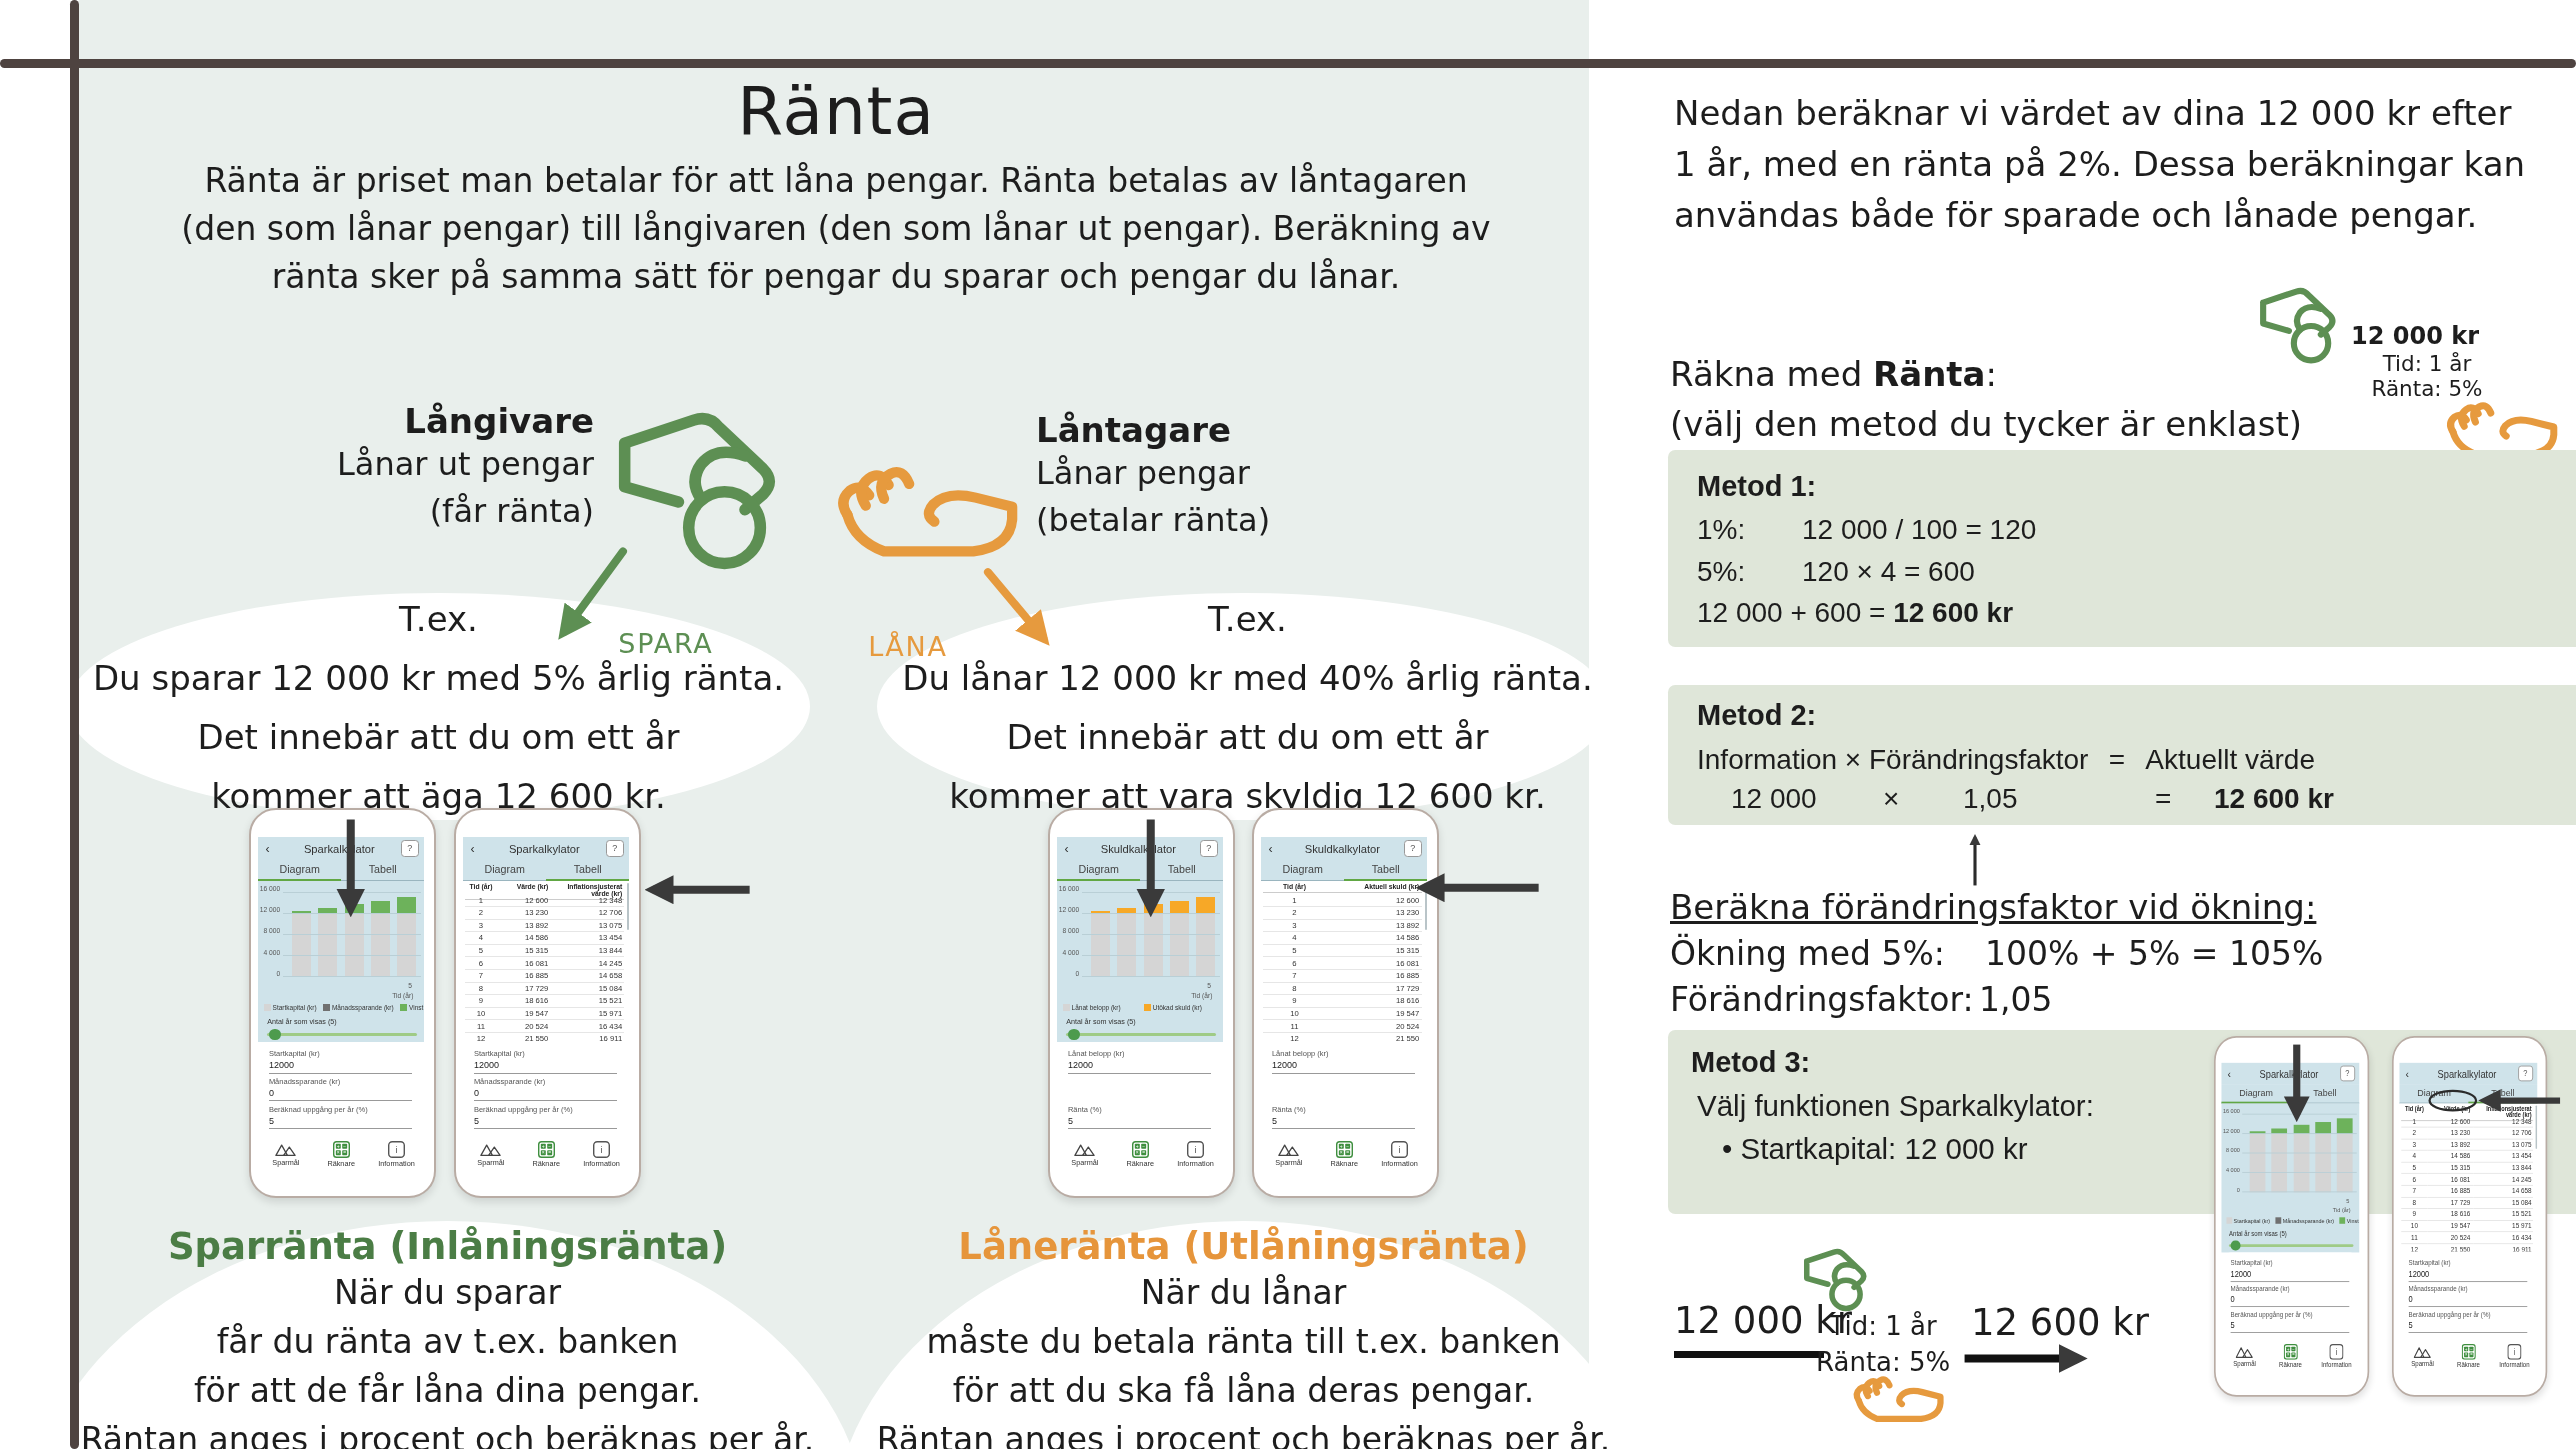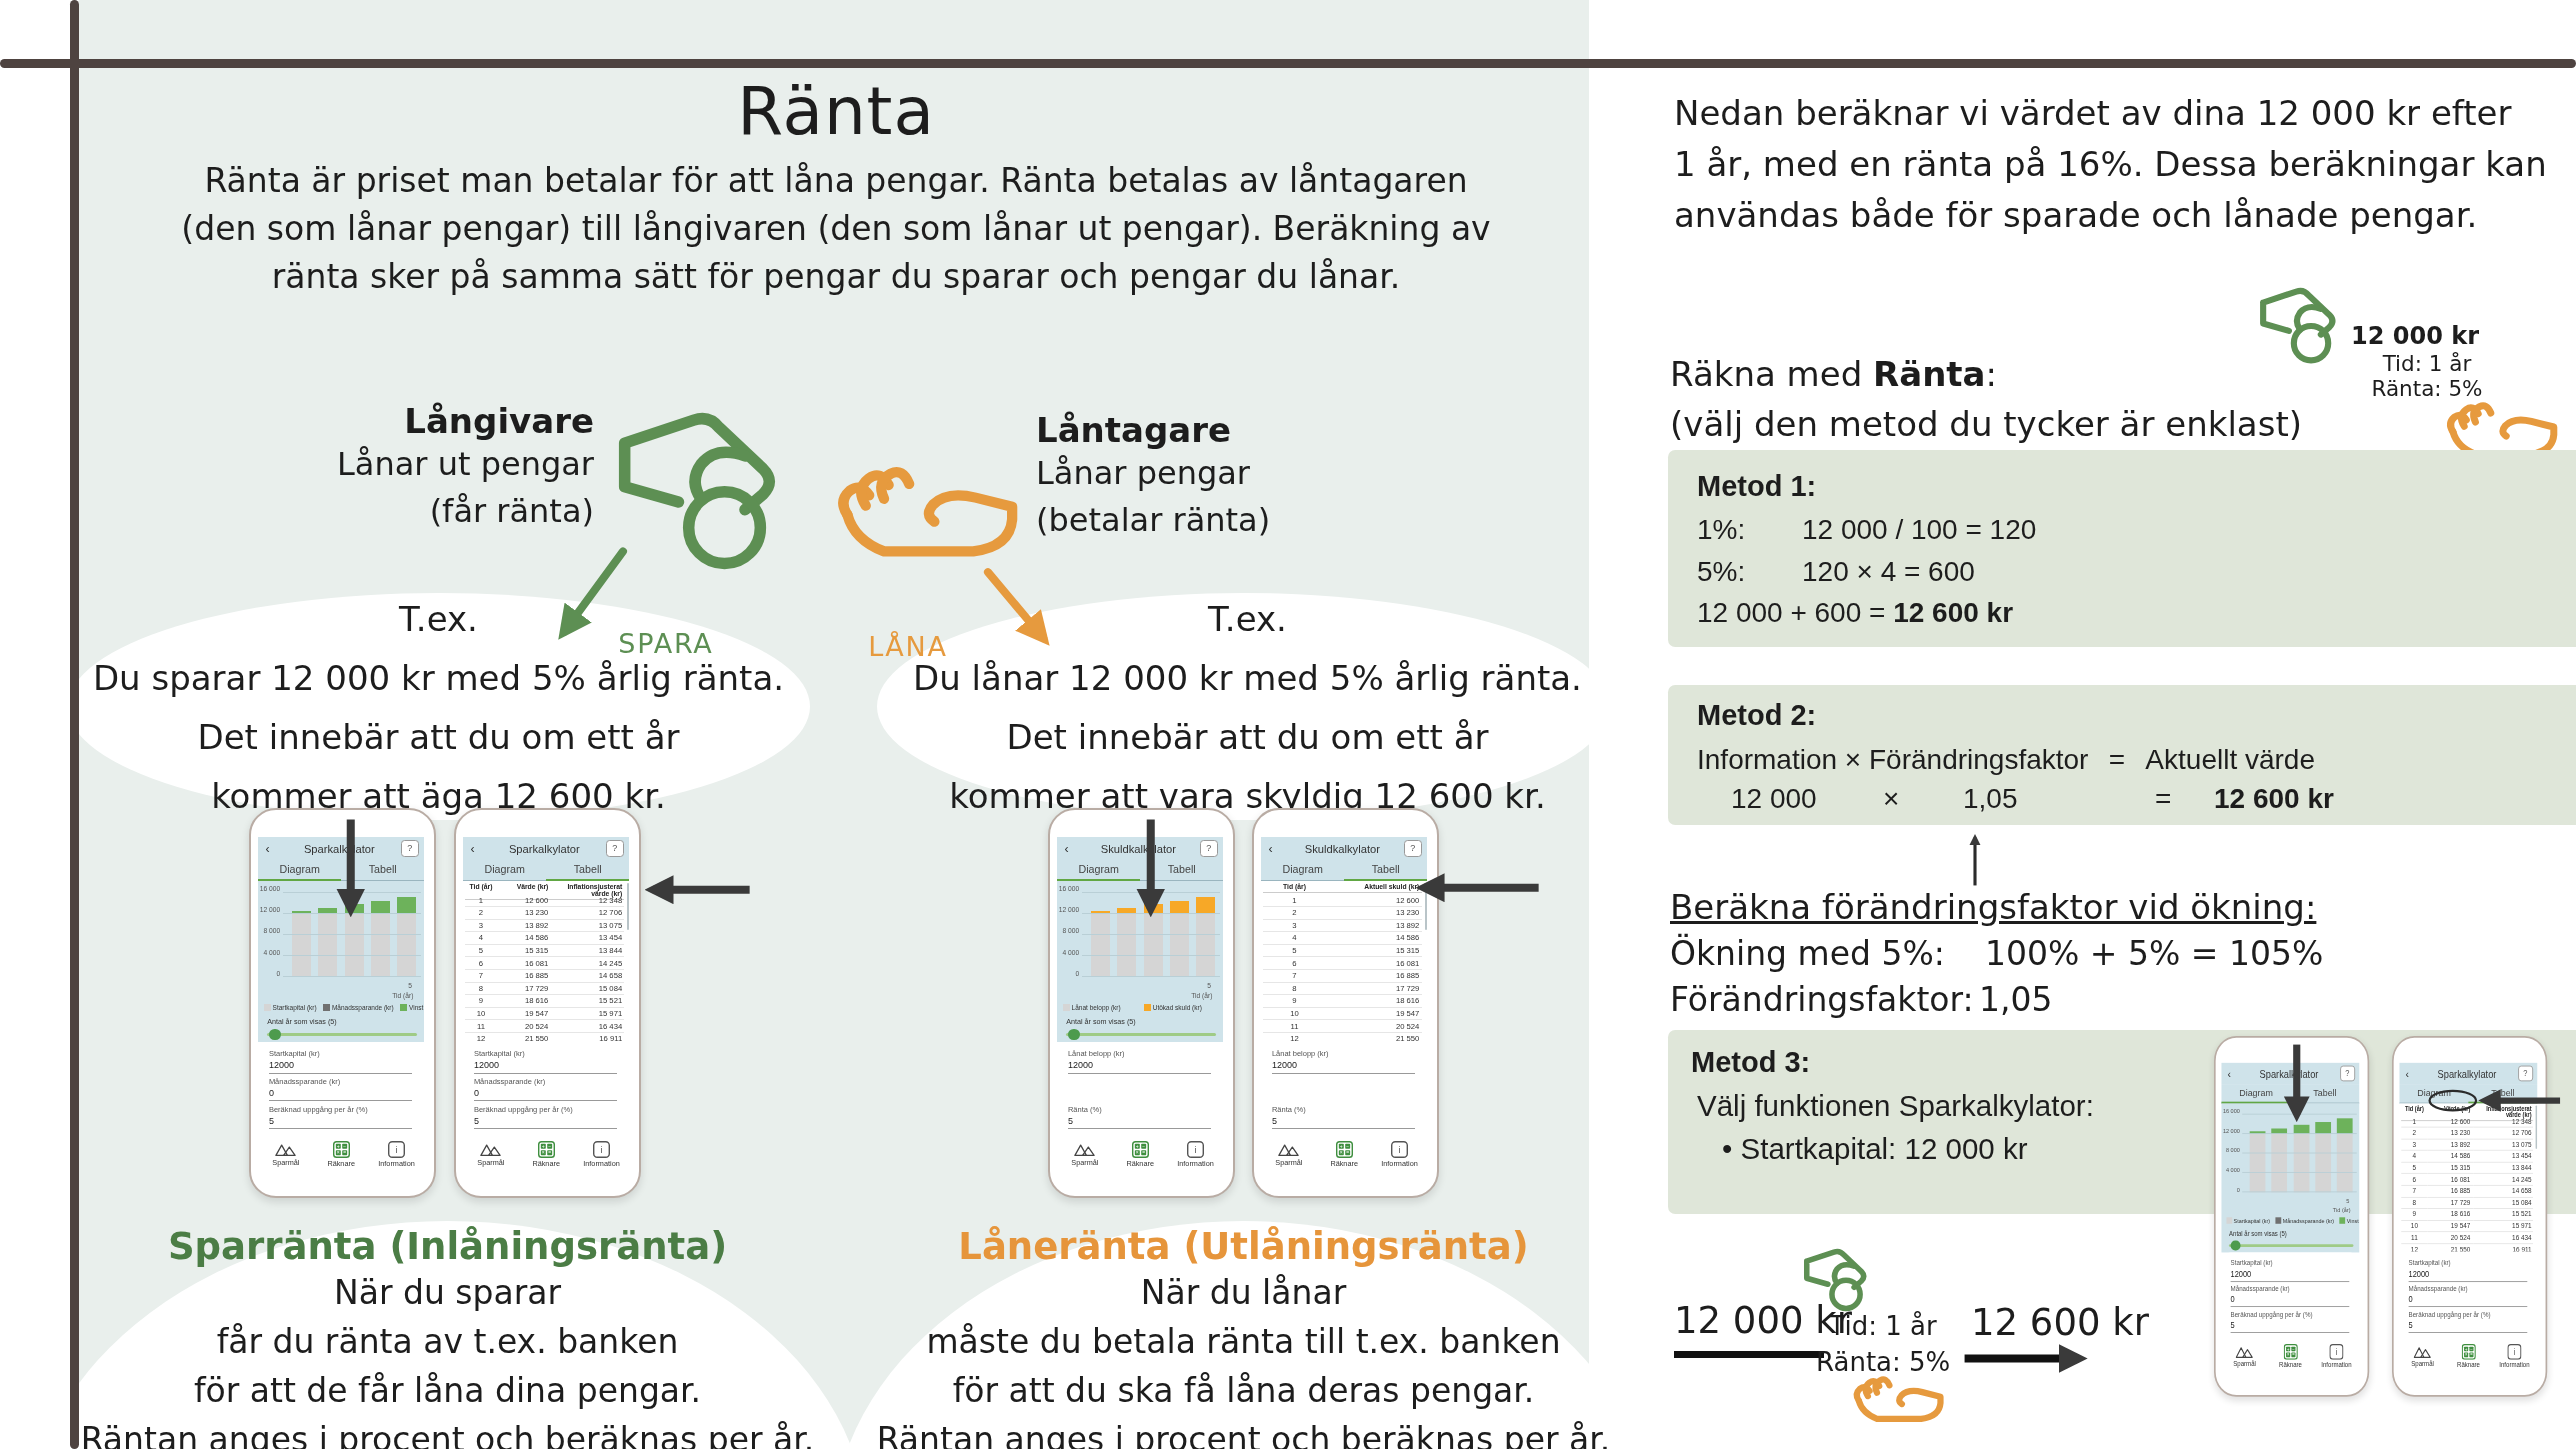--- a/index.html
+++ b/index.html
@@ -162,21 +162,21 @@
   </svg>
 
   <div class="abs center" style="left:76px;top:590px;width:725px;">
       <div class="ex-line">T.ex.</div>
       <div class="ex-line">Du sparar 12 000 kr med 5% årlig ränta.</div>
       <div class="ex-line">Det innebär att du om ett år</div>
       <div class="ex-line">kommer att äga 12 600 kr.</div>
     </div>
   <div class="abs center" style="left:881px;top:590px;width:733px;">
       <div class="ex-line">T.ex.</div>
-      <div class="ex-line">Du lånar 12 000 kr med 5% årlig ränta.</div>
+      <div class="ex-line">Du lånar 12 000 kr med 40% årlig ränta.</div>
       <div class="ex-line">Det innebär att du om ett år</div>
       <div class="ex-line">kommer att vara skyldig 12 600 kr.</div>
     </div>
 
   <div class="abs center" style="left:54px;top:1225px;width:787px;">
     <div class="footer-title green-title">Sparränta (Inlåningsränta)</div>
     <div>
         <div class="footer-line">När du sparar</div>
         <div class="footer-line">får du ränta av t.ex. banken</div>
         <div class="footer-line">för att de får låna dina pengar.</div>
@@ -597,21 +597,21 @@
   </svg>
   <svg class="ov" style="left:1140px;top:816px;" width="21.5" height="107" viewBox="0 0 24 120">
     <line x1="12" y1="4" x2="12" y2="104" stroke="#3a3a3a" stroke-width="9" marker-end="url(#ah-k)"></line>
   </svg>
   <svg class="ov" style="left:1410px;top:877px;" width="134" height="21.5" viewBox="0 0 150 24">
     <line x1="144" y1="12" x2="16" y2="12" stroke="#3a3a3a" stroke-width="9" marker-end="url(#ah-k)"></line>
   </svg>
 
   <div class="abs" style="left:1674px;top:88px;width:886px;">
       <div class="r-intro">Nedan beräknar vi värdet av dina 12 000 kr efter</div>
-      <div class="r-intro">1 år, med en ränta på 16%. Dessa beräkningar kan</div>
+      <div class="r-intro">1 år, med en ränta på 2%. Dessa beräkningar kan</div>
       <div class="r-intro">användas både för sparade och lånade pengar.</div>
     </div>
 
   <div class="abs r-head" style="left:1670px;top:354px;">
     <span>Räkna med </span><b>Ränta</b><span>:</span>
   </div>
   <div class="abs r-head" style="left:1670px;top:404px;">(välj den metod du tycker är enklast)</div>
 
   <svg class="ov" style="left:2258px;top:283px;" width="95" height="89" viewBox="0 0 150 145">
     <g fill="none" stroke="#5d8f53" stroke-width="10" stroke-linecap="round" stroke-linejoin="round">

